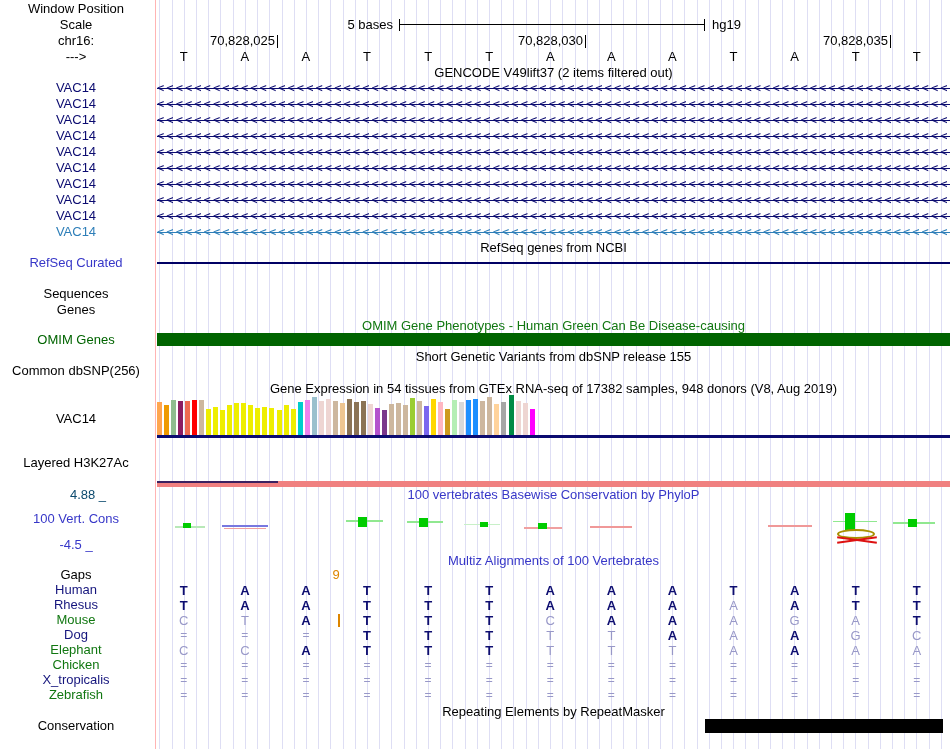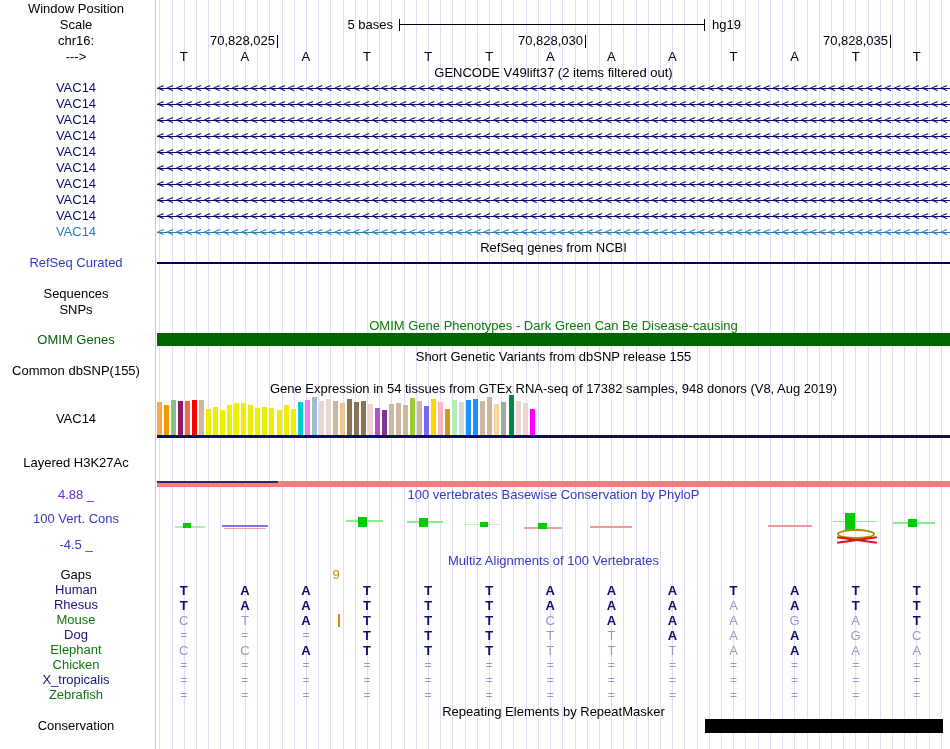--- a/index.html
+++ b/index.html
@@ -140,26 +140,26 @@
       <div class="lbl" style="top: 192px; color: rgb(11, 11, 112);">VAC14</div>
       <div class="arrowrow" style="top: 192px; color: rgb(11, 11, 112);"><div class="arrowline" style="background: rgb(11, 11, 112);"></div><span style="position: relative;">&lt;&lt;&lt;&lt;&lt;&lt;&lt;&lt;&lt;&lt;&lt;&lt;&lt;&lt;&lt;&lt;&lt;&lt;&lt;&lt;&lt;&lt;&lt;&lt;&lt;&lt;&lt;&lt;&lt;&lt;&lt;&lt;&lt;&lt;&lt;&lt;&lt;&lt;&lt;&lt;&lt;&lt;&lt;&lt;&lt;&lt;&lt;&lt;&lt;&lt;&lt;&lt;&lt;&lt;&lt;&lt;&lt;&lt;&lt;&lt;&lt;&lt;&lt;&lt;&lt;&lt;&lt;&lt;&lt;&lt;&lt;&lt;&lt;&lt;&lt;&lt;&lt;&lt;&lt;&lt;&lt;&lt;&lt;&lt;&lt;</span></div>
       <div class="lbl" style="top: 208px; color: rgb(11, 11, 112);">VAC14</div>
       <div class="arrowrow" style="top: 208px; color: rgb(11, 11, 112);"><div class="arrowline" style="background: rgb(11, 11, 112);"></div><span style="position: relative;">&lt;&lt;&lt;&lt;&lt;&lt;&lt;&lt;&lt;&lt;&lt;&lt;&lt;&lt;&lt;&lt;&lt;&lt;&lt;&lt;&lt;&lt;&lt;&lt;&lt;&lt;&lt;&lt;&lt;&lt;&lt;&lt;&lt;&lt;&lt;&lt;&lt;&lt;&lt;&lt;&lt;&lt;&lt;&lt;&lt;&lt;&lt;&lt;&lt;&lt;&lt;&lt;&lt;&lt;&lt;&lt;&lt;&lt;&lt;&lt;&lt;&lt;&lt;&lt;&lt;&lt;&lt;&lt;&lt;&lt;&lt;&lt;&lt;&lt;&lt;&lt;&lt;&lt;&lt;&lt;&lt;&lt;&lt;&lt;&lt;</span></div>
       <div class="lbl" style="top: 224px; color: rgb(45, 126, 184);">VAC14</div>
       <div class="arrowrow" style="top: 224px; color: rgb(45, 126, 184);"><div class="arrowline" style="background: rgb(45, 126, 184);"></div><span style="position: relative;">&lt;&lt;&lt;&lt;&lt;&lt;&lt;&lt;&lt;&lt;&lt;&lt;&lt;&lt;&lt;&lt;&lt;&lt;&lt;&lt;&lt;&lt;&lt;&lt;&lt;&lt;&lt;&lt;&lt;&lt;&lt;&lt;&lt;&lt;&lt;&lt;&lt;&lt;&lt;&lt;&lt;&lt;&lt;&lt;&lt;&lt;&lt;&lt;&lt;&lt;&lt;&lt;&lt;&lt;&lt;&lt;&lt;&lt;&lt;&lt;&lt;&lt;&lt;&lt;&lt;&lt;&lt;&lt;&lt;&lt;&lt;&lt;&lt;&lt;&lt;&lt;&lt;&lt;&lt;&lt;&lt;&lt;&lt;&lt;&lt;</span></div>
       <div class="ttl" style="top: 240px; color: rgb(0, 0, 0);">RefSeq genes from NCBI</div>
       <div class="lbl" style="top: 255px; color: rgb(55, 55, 200);">RefSeq Curated</div>
       <div style="position: absolute; left: 157px; top: 262px; width: 793px; height: 1.5px; background: rgb(0, 0, 100);"></div>
       <div class="lbl" style="top: 286px; color: rgb(0, 0, 0);">Sequences</div>
-      <div class="lbl" style="top: 302px; color: rgb(0, 0, 0);">SNPs</div>
-      <div class="ttl" style="top: 318px; color: rgb(17, 119, 17);">OMIM Gene Phenotypes - Dark Green Can Be Disease-causing</div>
+      <div class="lbl" style="top: 302px; color: rgb(0, 0, 0);">Genes</div>
+      <div class="ttl" style="top: 318px; color: rgb(17, 119, 17);">OMIM Gene Phenotypes - Human Green Can Be Disease-causing</div>
       <div class="lbl" style="top: 332px; color: rgb(0, 100, 0);">OMIM Genes</div>
       <div style="position: absolute; left: 157px; top: 333px; width: 793px; height: 13px; background: rgb(0, 100, 0);"></div>
       <div class="ttl" style="top: 349px; color: rgb(0, 0, 0);">Short Genetic Variants from dbSNP release 155</div>
-      <div class="lbl" style="top: 363px; color: rgb(0, 0, 0);">Common dbSNP(155)</div>
+      <div class="lbl" style="top: 363px; color: rgb(0, 0, 0);">Common dbSNP(256)</div>
       <div class="ttl" style="top: 381px; color: rgb(0, 0, 0);">Gene Expression in 54 tissues from GTEx RNA-seq of 17382 samples, 948 donors (V8, Aug 2019)</div>
       <div class="lbl" style="top: 411px; color: rgb(0, 0, 0);">VAC14</div>
       <div style="position: absolute; left: 157px; top: 401.5px; width: 5px; height: 33px; background: rgb(255, 165, 79);"></div>
       <div style="position: absolute; left: 164.03px; top: 404.5px; width: 5px; height: 30px; background: rgb(238, 154, 0);"></div>
       <div style="position: absolute; left: 171.06px; top: 399.5px; width: 5px; height: 35px; background: rgb(143, 188, 143);"></div>
       <div style="position: absolute; left: 178.09px; top: 400.5px; width: 5px; height: 34px; background: rgb(139, 28, 98);"></div>
       <div style="position: absolute; left: 185.12px; top: 400.5px; width: 5px; height: 34px; background: rgb(238, 106, 80);"></div>
       <div style="position: absolute; left: 192.15px; top: 399.5px; width: 5px; height: 35px; background: rgb(255, 0, 0);"></div>
       <div style="position: absolute; left: 199.18px; top: 399.5px; width: 5px; height: 35px; background: rgb(205, 183, 158);"></div>
       <div style="position: absolute; left: 206.21px; top: 408.5px; width: 5px; height: 26px; background: rgb(238, 238, 0);"></div>
@@ -207,21 +207,21 @@
       <div style="position: absolute; left: 501.47px; top: 401.5px; width: 5px; height: 33px; background: rgb(166, 166, 166);"></div>
       <div style="position: absolute; left: 508.5px; top: 394.5px; width: 5px; height: 40px; background: rgb(0, 139, 69);"></div>
       <div style="position: absolute; left: 515.53px; top: 400.5px; width: 5px; height: 34px; background: rgb(238, 213, 210);"></div>
       <div style="position: absolute; left: 522.56px; top: 402.5px; width: 5px; height: 32px; background: rgb(238, 213, 210);"></div>
       <div style="position: absolute; left: 529.59px; top: 408.5px; width: 5px; height: 26px; background: rgb(255, 0, 255);"></div>
       <div style="position: absolute; left: 157px; top: 435px; width: 793px; height: 2.5px; background: rgb(11, 11, 112);"></div>
       <div class="lbl" style="top: 455px; color: rgb(0, 0, 0);">Layered H3K27Ac</div>
       <div style="position: absolute; left: 157px; top: 481px; width: 793px; height: 6px; background: rgb(240, 128, 128);"></div>
       <div style="position: absolute; left: 157px; top: 480.5px; width: 121px; height: 2px; background: rgb(58, 32, 96);"></div>
       <div class="ttl" style="top: 487px; color: rgb(55, 55, 200);">100 vertebrates Basewise Conservation by PhyloP</div>
-      <div class="lbl" style="top: 487px; color: #6d28d9;">4.88 _</div>
+      <div class="lbl" style="top: 487px; color: #0c4a6e; padding-left: 12px;">4.88 _</div>
       <div class="lbl" style="top: 511px; color: rgb(55, 55, 200);">100 Vert. Cons</div>
       <div class="lbl" style="top: 537px; color: rgb(55, 55, 200);">-4.5 _</div>
       <div style="position: absolute; left: 175px; top: 526.25px; width: 30px; height: 1.5px; background: rgb(184, 232, 184);"></div>
       <div style="position: absolute; left: 183px; top: 523px; width: 8px; height: 5px; background: rgb(0, 204, 0);"></div>
       <div style="position: absolute; left: 222px; top: 525.25px; width: 46px; height: 1.5px; background: rgb(120, 120, 224);"></div>
       <div style="position: absolute; left: 224px; top: 527.75px; width: 42px; height: 1.5px; background: rgb(240, 160, 160);"></div>
       <div style="position: absolute; left: 346px; top: 520.25px; width: 37px; height: 1.5px; background: rgb(144, 232, 144);"></div>
       <div style="position: absolute; left: 358px; top: 517px; width: 9px; height: 10px; background: rgb(0, 204, 0);"></div>
       <div style="position: absolute; left: 407px; top: 521.25px; width: 36px; height: 1.5px; background: rgb(144, 232, 144);"></div>
       <div style="position: absolute; left: 419px; top: 518px; width: 9px; height: 9px; background: rgb(0, 204, 0);"></div>

